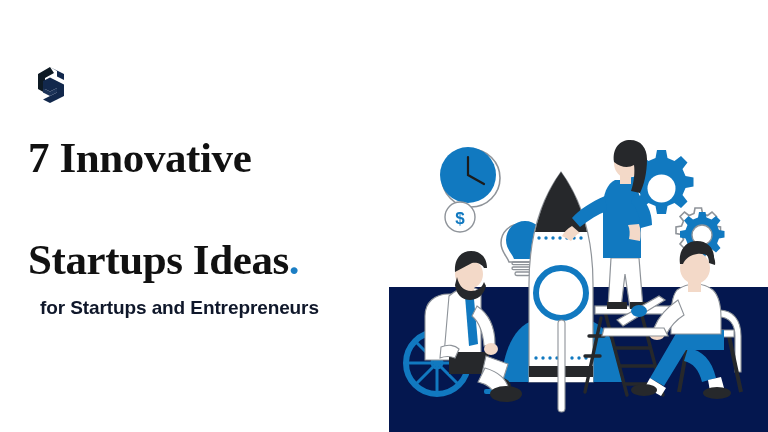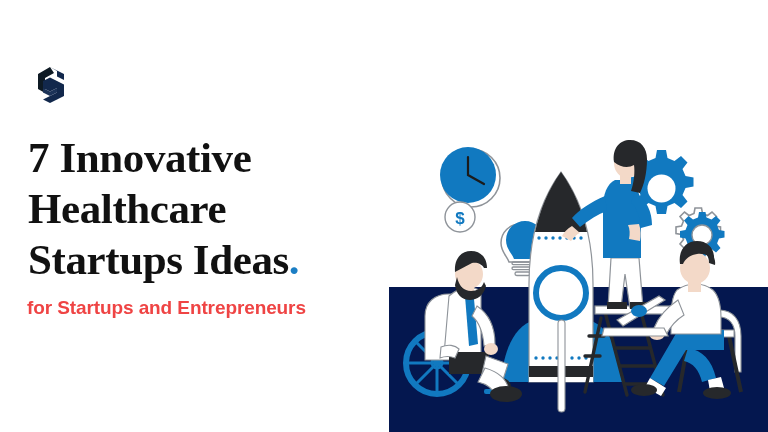--- a/index.html
+++ b/index.html
@@ -27,26 +27,26 @@
     font-family:"Liberation Serif",serif;
     font-weight:bold;
     font-size:43px;
     line-height:51px;
     letter-spacing:-0.4px;
     color:#111111;
     margin:0;
   }
   .headline .dot{color:#1B7EC4;}
   .subtitle{
-    position:absolute;left:27px;top:297px;
+    position:absolute;left:40px;top:297px;
     font-family:"Liberation Sans",sans-serif;
     font-weight:bold;
     font-size:19px;
     letter-spacing:-0.1px;
-    color:#ef4444;
+    color:#0f172a;
     margin:0;
   }
 
   
   .illo{
     position:absolute;left:389px;top:0;
     width:379px;height:432px;
   }
   .navy-panel{
     position:absolute;left:0;top:287px;
@@ -64,21 +64,21 @@
     <svg width="42" height="42" viewBox="0 0 42 42" aria-hidden="true">
       <path d="M20 3 L34 10 L34 16 L27 12.5 L27 7 Z" fill="#12284C"></path>
       <path d="M20 3 L8 10 L8 25 L15 29 L15 14 L24 9 Z" fill="#0E1A24"></path>
       <path d="M13 17 L20 13.5 L34 20.5 L34 32 L20 39 L13 35.5 L27 28.5 L27 24 L20 27.5 L13 24 Z" fill="#12284C"></path>
       <path d="M13 17 L13 24 L20 27.5 L27 24 L27 28.5 L20 32 L13 28.5 Z" fill="#1C3358"></path>
     </svg>
   </div>
 
   <h1 class="headline">
     <span>7 Innovative</span><br>
-    <span>Healthcare</span><br>
+    <br>
     <span>Startups Ideas</span><span class="dot">.</span>
   </h1>
 
   <p class="subtitle">for Startups and Entrepreneurs</p>
 
   <div class="illo">
 
     <div class="navy-panel"></div>
 
     <svg width="379" height="432" viewBox="0 0 379 432" aria-hidden="true">

